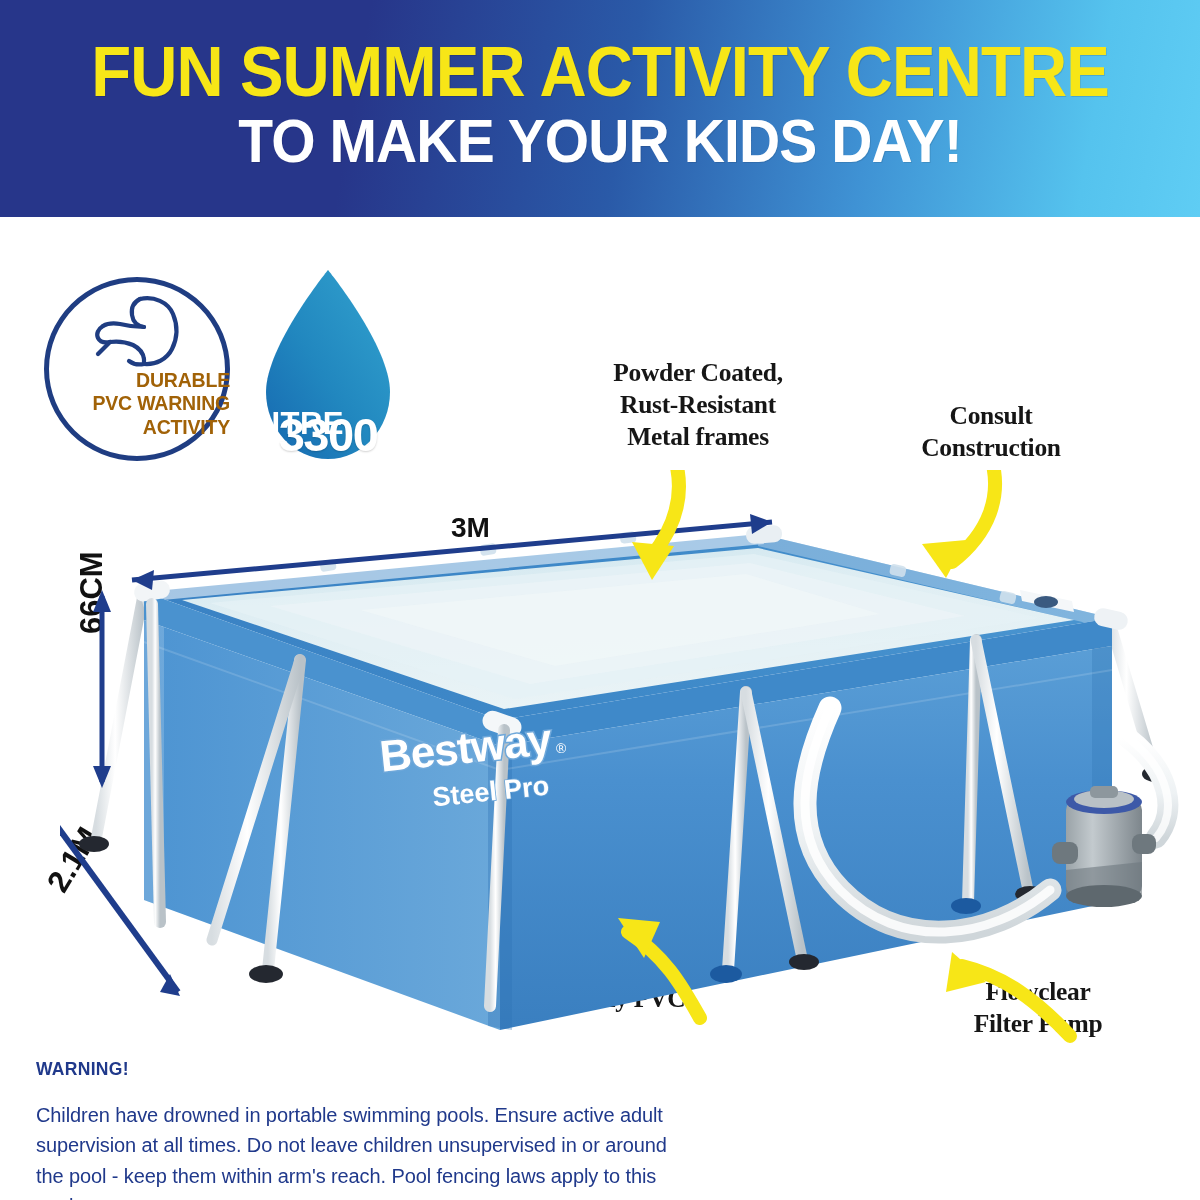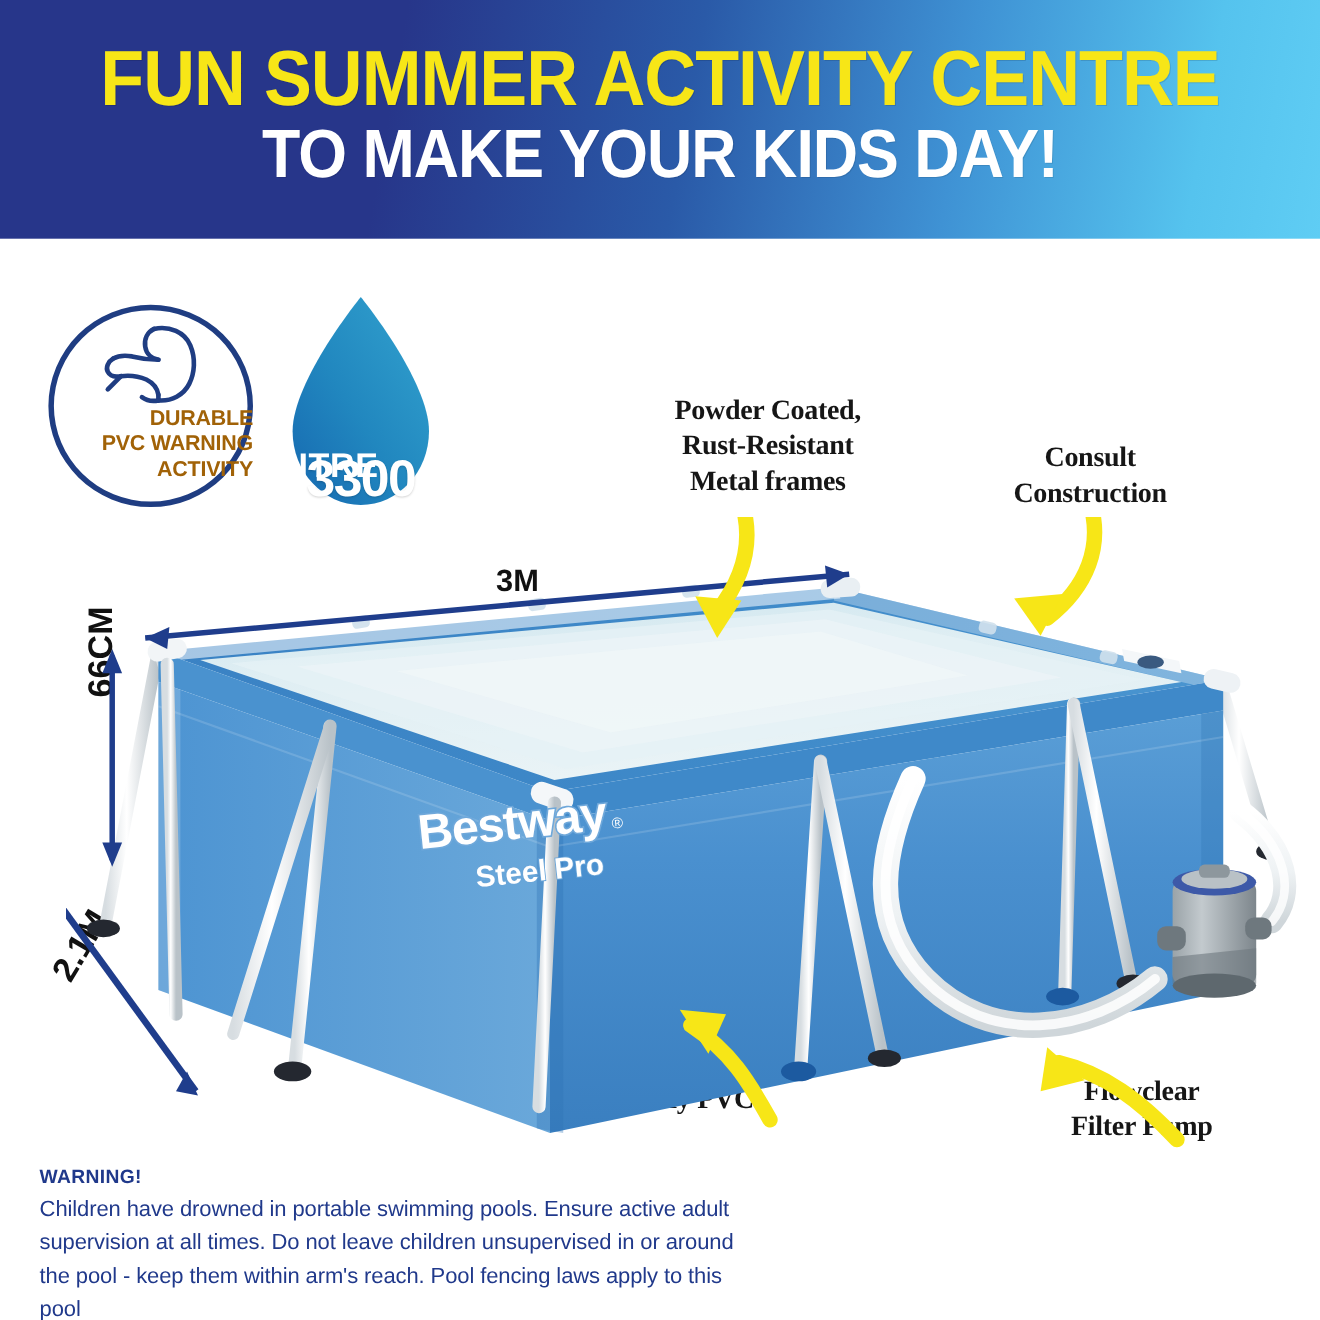--- a/index.html
+++ b/index.html
@@ -112,21 +112,21 @@
   }
 
   
   #warning-block{
     position:absolute; left:36px; top:1059px; width:660px;
     color:#20398b;
   }
   #warning-title{
     font-size:17.5px; font-weight:bold; letter-spacing:0.3px;
     font-family:"Liberation Sans Narrow","Liberation Sans",sans-serif;
-    margin-bottom:4px;
+    margin-bottom:20px;
   }
   #warning-body{
     font-size:20px; line-height:1.52; letter-spacing:-0.1px;
     font-family:Liberation Sans, sans-serif;
     white-space:pre-line;
   }
 </style>
 </head>
 <body>
 

